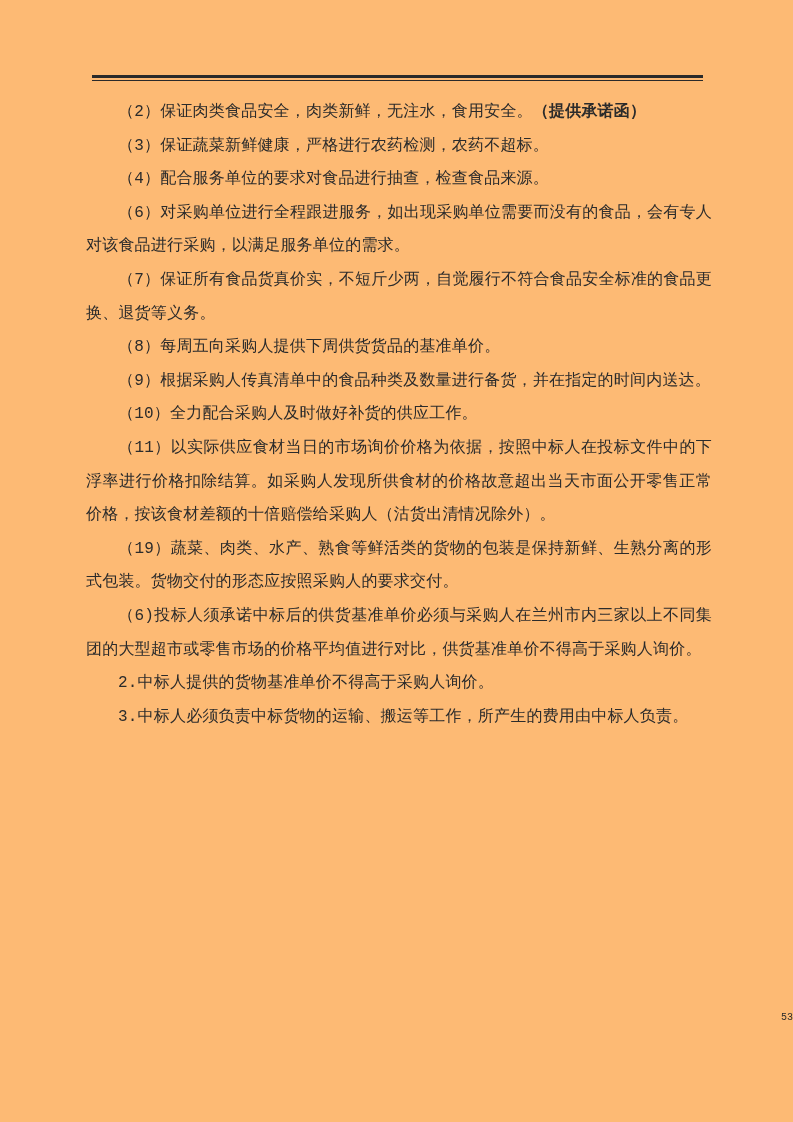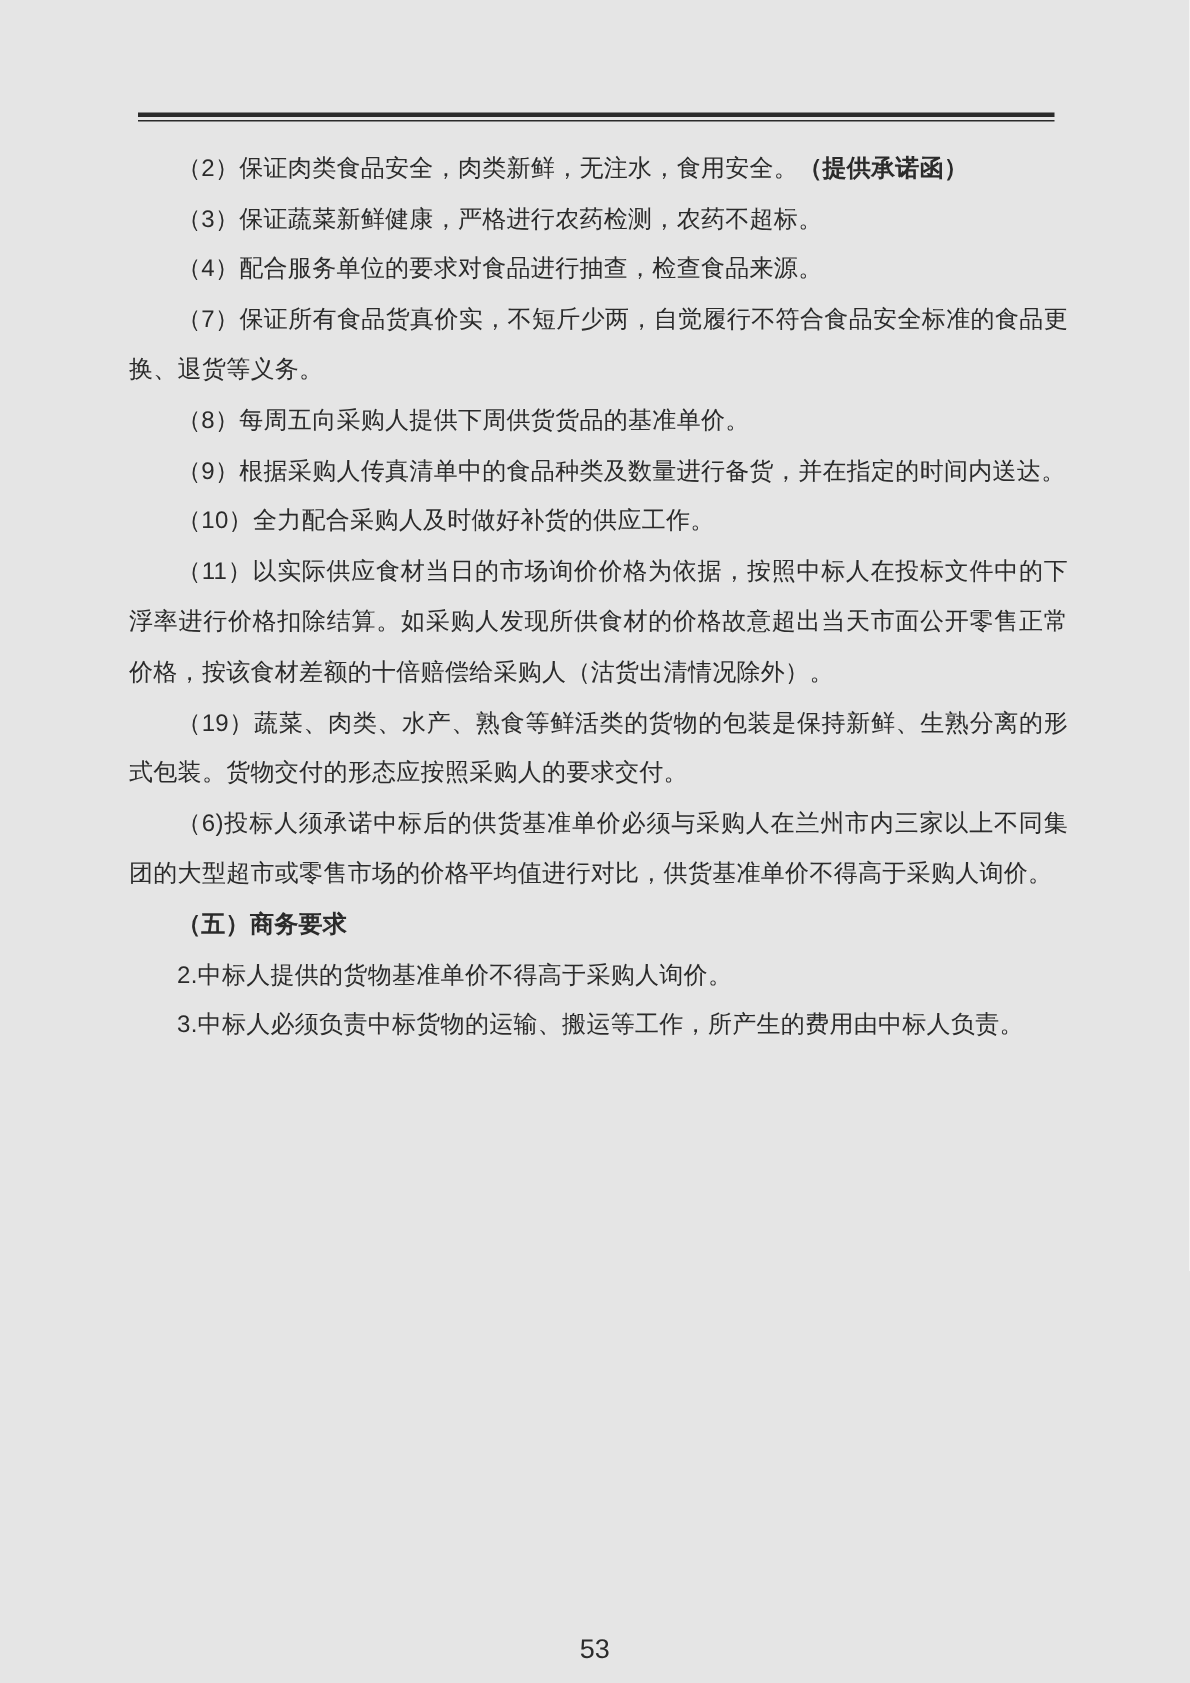--- a/index.html
+++ b/index.html
@@ -4,22 +4,22 @@
 <style>
   html, body {
     margin: 0;
     padding: 0;
     background: #ffffff;
   }
   .page {
     position: relative;
     width: 793px;
     height: 1122px;
-    background: #e5e5e5;
-    font-family: Liberation Sans, sans-serif;
+    background: #fdba74;
+    font-family: Liberation Mono, monospace;
     color: #2b2b2b;
     overflow: hidden;
   }
   .header-rule {
     position: absolute;
     left: 92px;
     top: 75px;
     width: 611px;
     height: 2px;
     border-top: 3px solid #2a2a2a;
@@ -38,42 +38,42 @@
   .doc-body p {
     margin: 0;
     padding: 0;
     text-indent: 2em;
   }
   .doc-body .bold {
     font-weight: bold;
   }
   .page-number {
     position: absolute;
-    top: 1089px;
+    top: 1012px;
     left: 0;
     width: 100%;
-    text-align: center;
-    font-size: 18px;
+    text-align: right;
+    font-size: 10px;
     color: #2b2b2b;
   }
 </style>
 </head>
 <body>
 
 <div class="page">
   <div class="header-rule"></div>
   <div class="doc-body">
       <p><span>（2）保证肉类食品安全，肉类新鲜，无注水，食用安全。</span><span class="bold">（提供承诺函）</span></p>
       <p><span>（3）保证蔬菜新鲜健康，严格进行农药检测，农药不超标。</span></p>
       <p><span>（4）配合服务单位的要求对食品进行抽查，检查食品来源。</span></p>
+      <p><span>（6）对采购单位进行全程跟进服务，如出现采购单位需要而没有的食品，会有专人对该食品进行采购，以满足服务单位的需求。</span></p>
       <p><span>（7）保证所有食品货真价实，不短斤少两，自觉履行不符合食品安全标准的食品更换、退货等义务。</span></p>
       <p><span>（8）每周五向采购人提供下周供货货品的基准单价。</span></p>
       <p><span>（9）根据采购人传真清单中的食品种类及数量进行备货，并在指定的时间内送达。</span></p>
       <p><span>（10）全力配合采购人及时做好补货的供应工作。</span></p>
       <p><span>（11）以实际供应食材当日的市场询价价格为依据，按照中标人在投标文件中的下浮率进行价格扣除结算。如采购人发现所供食材的价格故意超出当天市面公开零售正常价格，按该食材差额的十倍赔偿给采购人（沽货出清情况除外）。</span></p>
       <p><span>（19）蔬菜、肉类、水产、熟食等鲜活类的货物的包装是保持新鲜、生熟分离的形式包装。货物交付的形态应按照采购人的要求交付。</span></p>
       <p><span>（6)投标人须承诺中标后的供货基准单价必须与采购人在兰州市内三家以上不同集团的大型超市或零售市场的价格平均值进行对比，供货基准单价不得高于采购人询价。</span></p>
-      <p><span class="bold">（五）商务要求</span></p>
       <p><span>2.中标人提供的货物基准单价不得高于采购人询价。</span></p>
       <p><span>3.中标人必须负责中标货物的运输、搬运等工作，所产生的费用由中标人负责。</span></p>
     </div>
   <div class="page-number">53</div>
 </div>
 
 </body></html>

